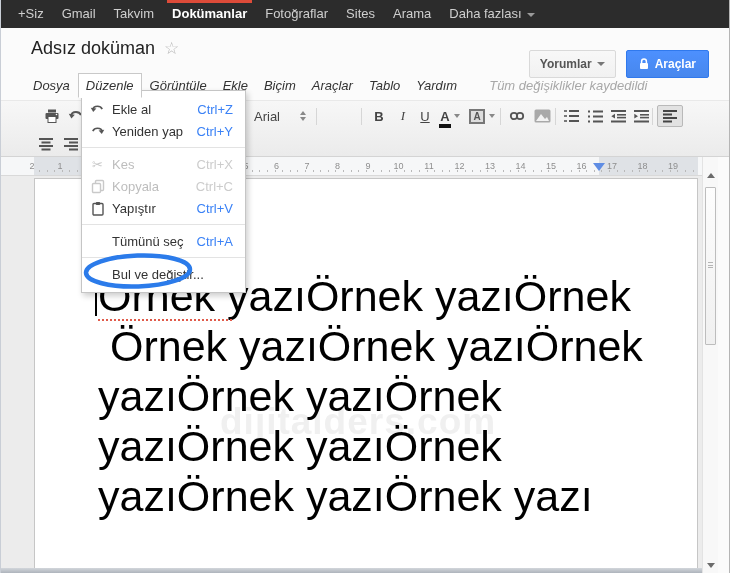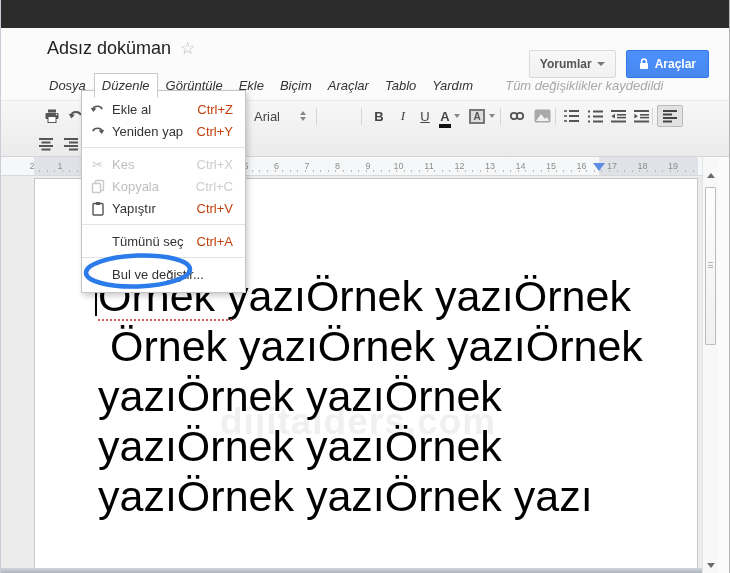--- a/index.html
+++ b/index.html
@@ -11,21 +11,21 @@
   .tb-left { display:flex; align-items:center; padding-left:8px; }
   .tb-item { position:relative; padding:0 9px; height:28px; line-height:28px; cursor:pointer; white-space:nowrap; }
   .tb-item.active { color:#fff; font-weight:bold; }
   .tb-item.active::before { content:''; position:absolute; top:0; left:4px; right:4px; height:3px; background:#dd4b39; }
   .tb-right { margin-left:auto; display:flex; align-items:center; }
   .tb-user { padding:0 10px; height:28px; line-height:28px; cursor:pointer; }
   .caret-down { display:inline-block; width:0; height:0; border-left:4px solid transparent; border-right:4px solid transparent; border-top:4px solid #9a9a9a; margin-left:5px; vertical-align:middle; }
   .tb-gear { width:34px; height:28px; display:flex; align-items:center; justify-content:center; border-left:1px solid #1f1f1f; color:#e6e6e6; font-size:16px; cursor:pointer; }
 
   
-  .header { position:absolute; top:28px; left:16px; right:0; height:72px; background:#fbfbfb; }
+  .header { position:absolute; top:28px; left:0; right:0; height:72px; background:#fbfbfb; }
   .doc-title-row { position:absolute; top:10px; left:30px; display:flex; align-items:center; }
   .doc-title { font-size:18px; color:#222; cursor:pointer; }
   .star { color:#b9b9b9; font-size:17px; margin-left:9px; cursor:pointer; }
   .hdr-buttons { position:absolute; top:22px; right:20px; display:flex; align-items:center; gap:10px; }
   .btn-comments { background:linear-gradient(#f8f8f8,#f1f1f1); border:1px solid #d9d9d9; border-radius:2px; padding:6px 10px; font-size:12px; font-weight:bold; color:#555; cursor:pointer; display:flex; align-items:center; }
   .btn-share { background:linear-gradient(#4d90fe,#4787ed); border:1px solid #3079ed; border-radius:2px; padding:6px 12px; font-size:12px; font-weight:bold; color:#fff; cursor:pointer; display:flex; align-items:center; gap:6px; }
   .menubar { position:absolute; left:24px; bottom:2px; display:flex; align-items:center; font-size:13px; color:#333;font-style:italic; }
   .mb-item { padding:4px 7px; border:1px solid transparent; cursor:pointer; white-space:nowrap; }
   .mb-item.open { background:#fff; border-color:#c9c9c9; border-bottom-color:#fff; position:relative; z-index:501; }
   .save-status { margin-left:24px; color:#a8a8a8; font-size:13px; }
@@ -72,35 +72,45 @@
   .vs-thumb { position:absolute; left:2px; top:30px; width:11px; height:158px; background:linear-gradient(#fdfdfd,#f0f0f0); border:1px solid #bdbdbd; border-radius:1px; cursor:pointer; }
   .vs-grip { position:absolute; left:2px; right:2px; top:74px; height:6px; border-top:1px solid #b5b5b5; border-bottom:1px solid #b5b5b5; }
   .vs-grip::after { content:''; position:absolute; left:0; right:0; top:2px; height:1px; background:#b5b5b5; }
   .bottomstrip { position:absolute; top:568px; left:0; width:701px; height:5px; background:linear-gradient(#d2d6db,#aeb4bc); }
 
   
   .menu { position:absolute; top:90px; left:80px; width:165px; background:#fff; border:1px solid #c5c5c5; box-shadow:2px 3px 6px rgba(0,0,0,.2); padding:7px 0; z-index:500; }
   .menu-item { height:22px; display:flex; align-items:center; font-size:13px; color:#333; cursor:pointer; }
   .menu-item .mi-icon { width:15px; margin-left:8px; display:flex; align-items:center; justify-content:center; color:#555; font-size:13px; }
   .menu-item .mi-label { margin-left:7px; }
-  .menu-item .mi-shortcut { margin-left:auto; margin-right:12px; color:#c2410c; }
+  .menu-item .mi-shortcut { margin-left:auto; margin-right:12px; color:#3b82f6; }
   .menu-item.disabled { color:#bdbdbd; cursor:default; }
   .menu-item.disabled .mi-icon { color:#c9c9c9; }
   .menu-item.disabled .mi-shortcut { color:#cccccc; }
   .menu-sep { height:1px; background:#e3e3e3; margin:5px 0; }
   .annot-ellipse { position:absolute; top:252px; left:80px; z-index:600; pointer-events:none; }
 
   svg { display:block; }
 </style>
 </head>
 <body>
 
 <div id="screen">
 
   <div class="topbar">
+    <div class="tb-left">
+      <span class="tb-item">+Siz</span>
+      <span class="tb-item">Gmail</span>
+      <span class="tb-item">Takvim</span>
+      <span class="tb-item active">Dokümanlar</span>
+      <span class="tb-item">Fotoğraflar</span>
+      <span class="tb-item">Sites</span>
+      <span class="tb-item">Arama</span>
+      <span class="tb-item"><span>Daha fazlası</span><span class="caret-down"></span></span>
+    </div>
   </div>
 
   <div class="header">
     <div class="doc-title-row">
       <span class="doc-title">Adsız doküman</span>
       <span class="star">☆</span>
     </div>
     <div class="hdr-buttons">
       <span class="btn-comments">
           <span>Yorumlar</span>

